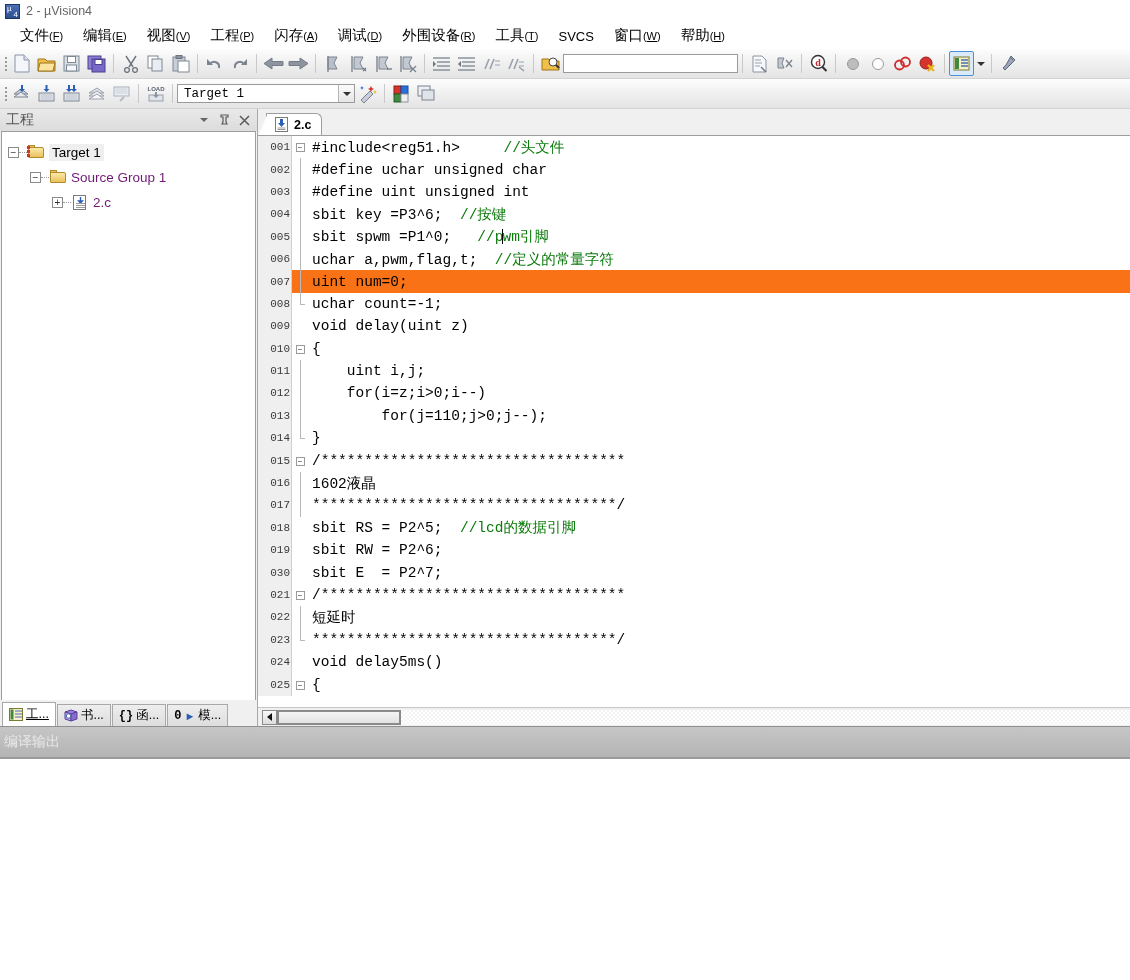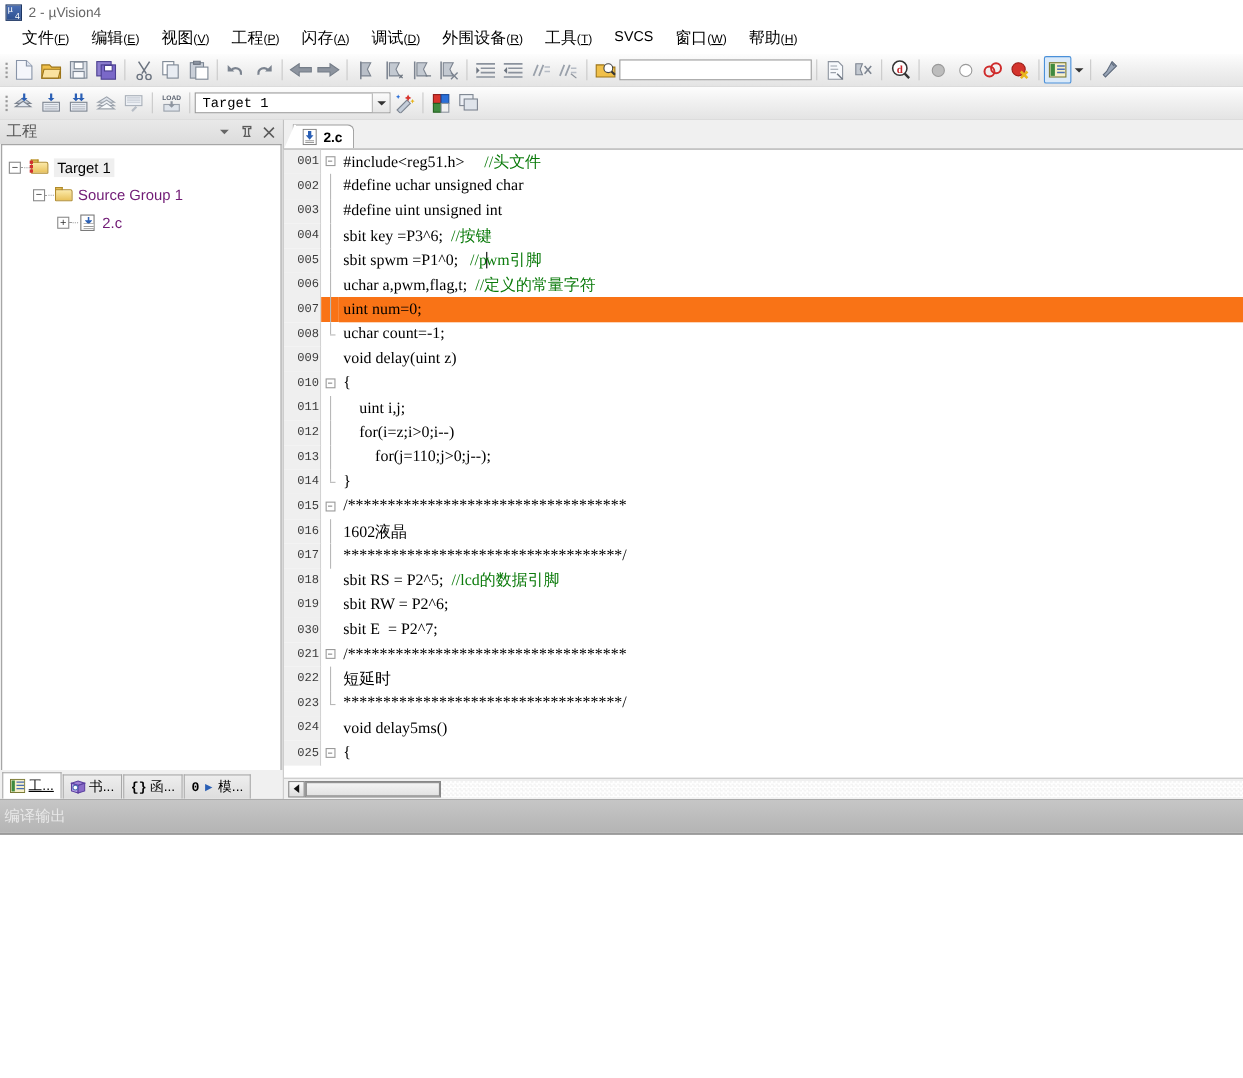--- a/index.html
+++ b/index.html
@@ -25,21 +25,21 @@
   }
   .app-icon i {
     font-style: normal; font-size: 8px; color:#fff; line-height:7px;
     font-family: "Liberation Sans", sans-serif; padding-left:1px;
   }
   .app-icon i.b { position:absolute; bottom:0px; right:1px; font-size:8px;}
   .title-text { color:#666; font-size:12.5px; }
 
   
   .menubar {
-    height: 27px; background:#ffffff; display:flex; align-items:flex-start;
+    height: 27px; background:#ffffff; display:flex; align-items:center;
     padding-left: 10px; gap: 0px;
   }
   .menu-item {
     font-size: 14.5px; color:#000; padding: 3px 10px; cursor:default;
     white-space:nowrap; letter-spacing:0px;
   }
   .menu-item .mn { font-size: 11px; }
   .menu-item .mn u { text-decoration: underline; }
 
   
@@ -194,21 +194,21 @@
   .foldline {
     position:absolute; left:50%; top:0; bottom:0; width:1px; background:#b8b8b8;
   }
   .foldend {
     position:absolute; left:50%; top:0; width:1px; height:50%; background:#b8b8b8;
   }
   .foldend:after{
     content:""; position:absolute; left:0; top:100%; width:5px;height:1px;background:#b8b8b8;
   }
   .codecell {
-    font-family:Liberation Serif, serif; font-size:14.5px;
+    font-family:Liberation Mono, monospace; font-size:14.5px;
     color:#000; white-space:pre; padding-left:4px; vertical-align:middle;
     letter-spacing:0px;
   }
   .code-row.cur .codecell, .code-row.cur .foldcol { background:#f97316; }
   .code-row.cur .gutter { background:#efefef; }
   .cm { color:#0a7a0a; }
   .hl-cursor {
     display:inline-block; width:1px; height:15px; background:#000;
     vertical-align:-3px; margin:0 -1px;
   }

